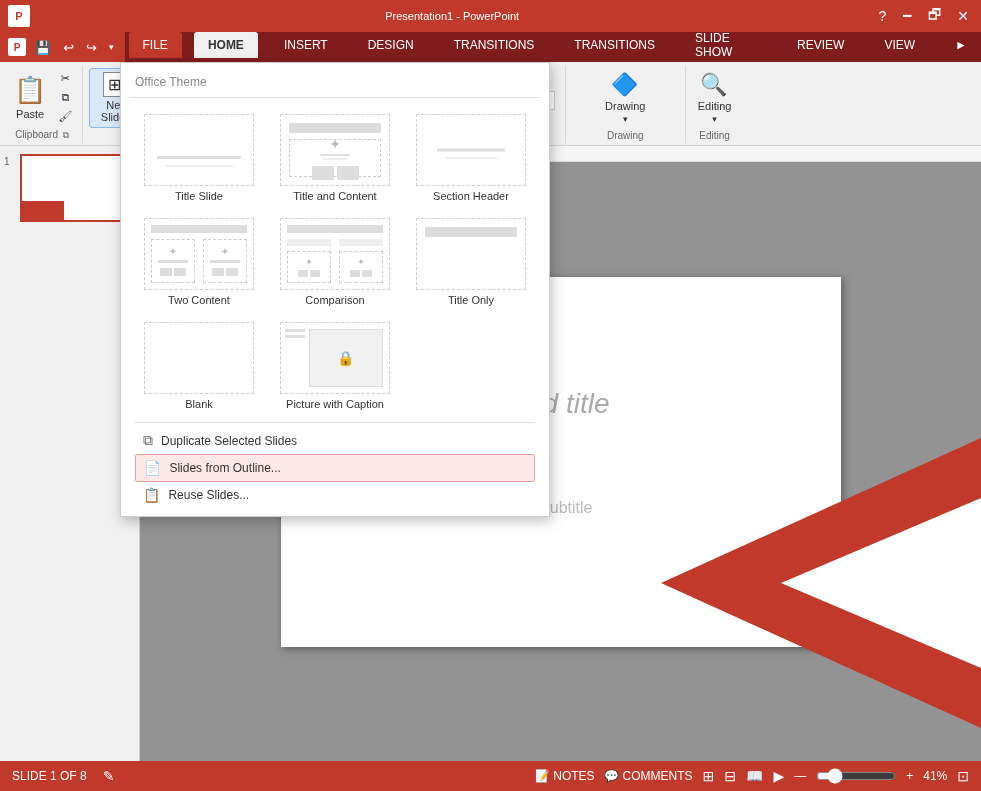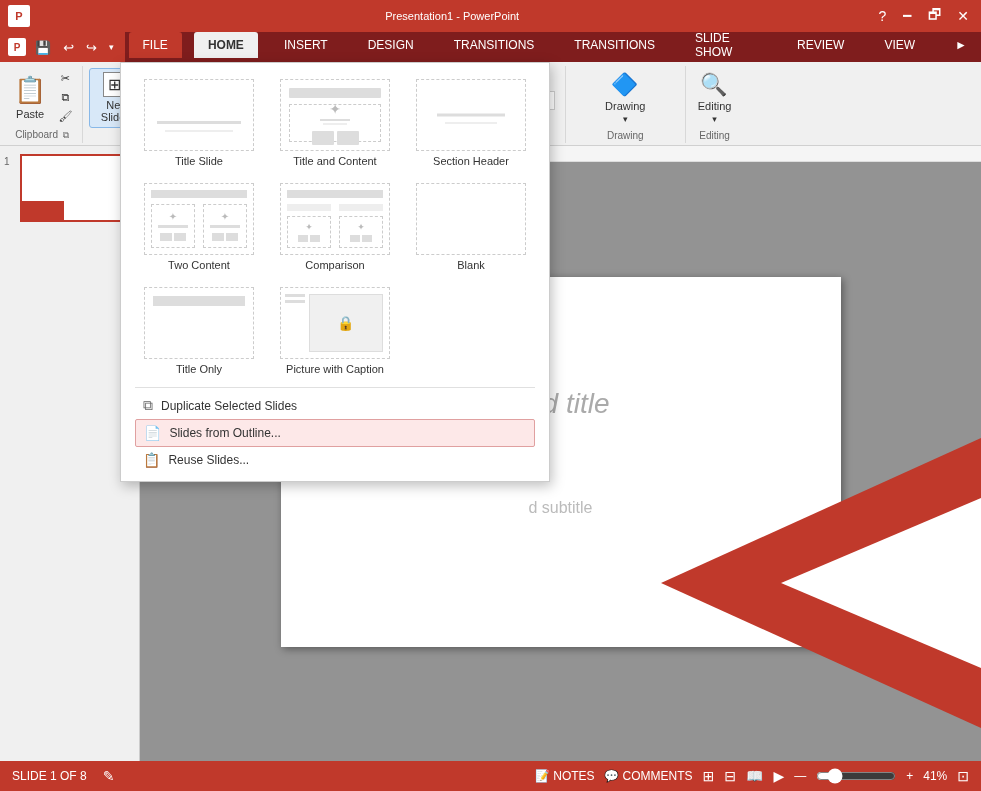--- a/index.html
+++ b/index.html
@@ -480,20 +480,21 @@
           <polygon points="360,60 360,230 160,145" fill="white"></polygon>
           <polygon points="360,60 360,230 160,145" fill="#c0392b" opacity="0.0"></polygon>
 
         </svg>
       </div>
     </div>
   </div>
 </div>
 
 <div class="dropdown-overlay">
+  <div class="dropdown-title">Office Theme</div>
 
   <div class="layout-grid">
 
     <div class="layout-item">
       <div class="layout-thumb thumb-title-slide">
         <div class="thumb-bar-top"></div>
         <div class="thumb-bar-bottom"></div>
       </div>
       <span class="layout-label">Title Slide</span>
     </div>
@@ -574,29 +575,29 @@
               <div style="width:10px;height:7px;background:#ddd;"></div>
               <div style="width:10px;height:7px;background:#ddd;"></div>
             </div>
           </div>
         </div>
       </div>
       <span class="layout-label">Comparison</span>
     </div>
 
     <div class="layout-item">
+      <div class="layout-thumb thumb-title-only">
+        <div class="thumb-h"></div>
+      </div>
+      <span class="layout-label">Title Only</span>
+    </div>
+
+    <div class="layout-item">
       <div class="layout-thumb" style="background:white;"></div>
       <span class="layout-label">Blank</span>
-    </div>
-
-    <div class="layout-item">
-      <div class="layout-thumb thumb-title-only">
-        <div class="thumb-h"></div>
-      </div>
-      <span class="layout-label">Title Only</span>
     </div>
 
 
     <div class="layout-item">
       <div class="layout-thumb thumb-pic-caption">
         <div class="thumb-side">
           <div class="thumb-side-bar"></div>
           <div class="thumb-side-bar"></div>
         </div>
         <div class="thumb-main">

